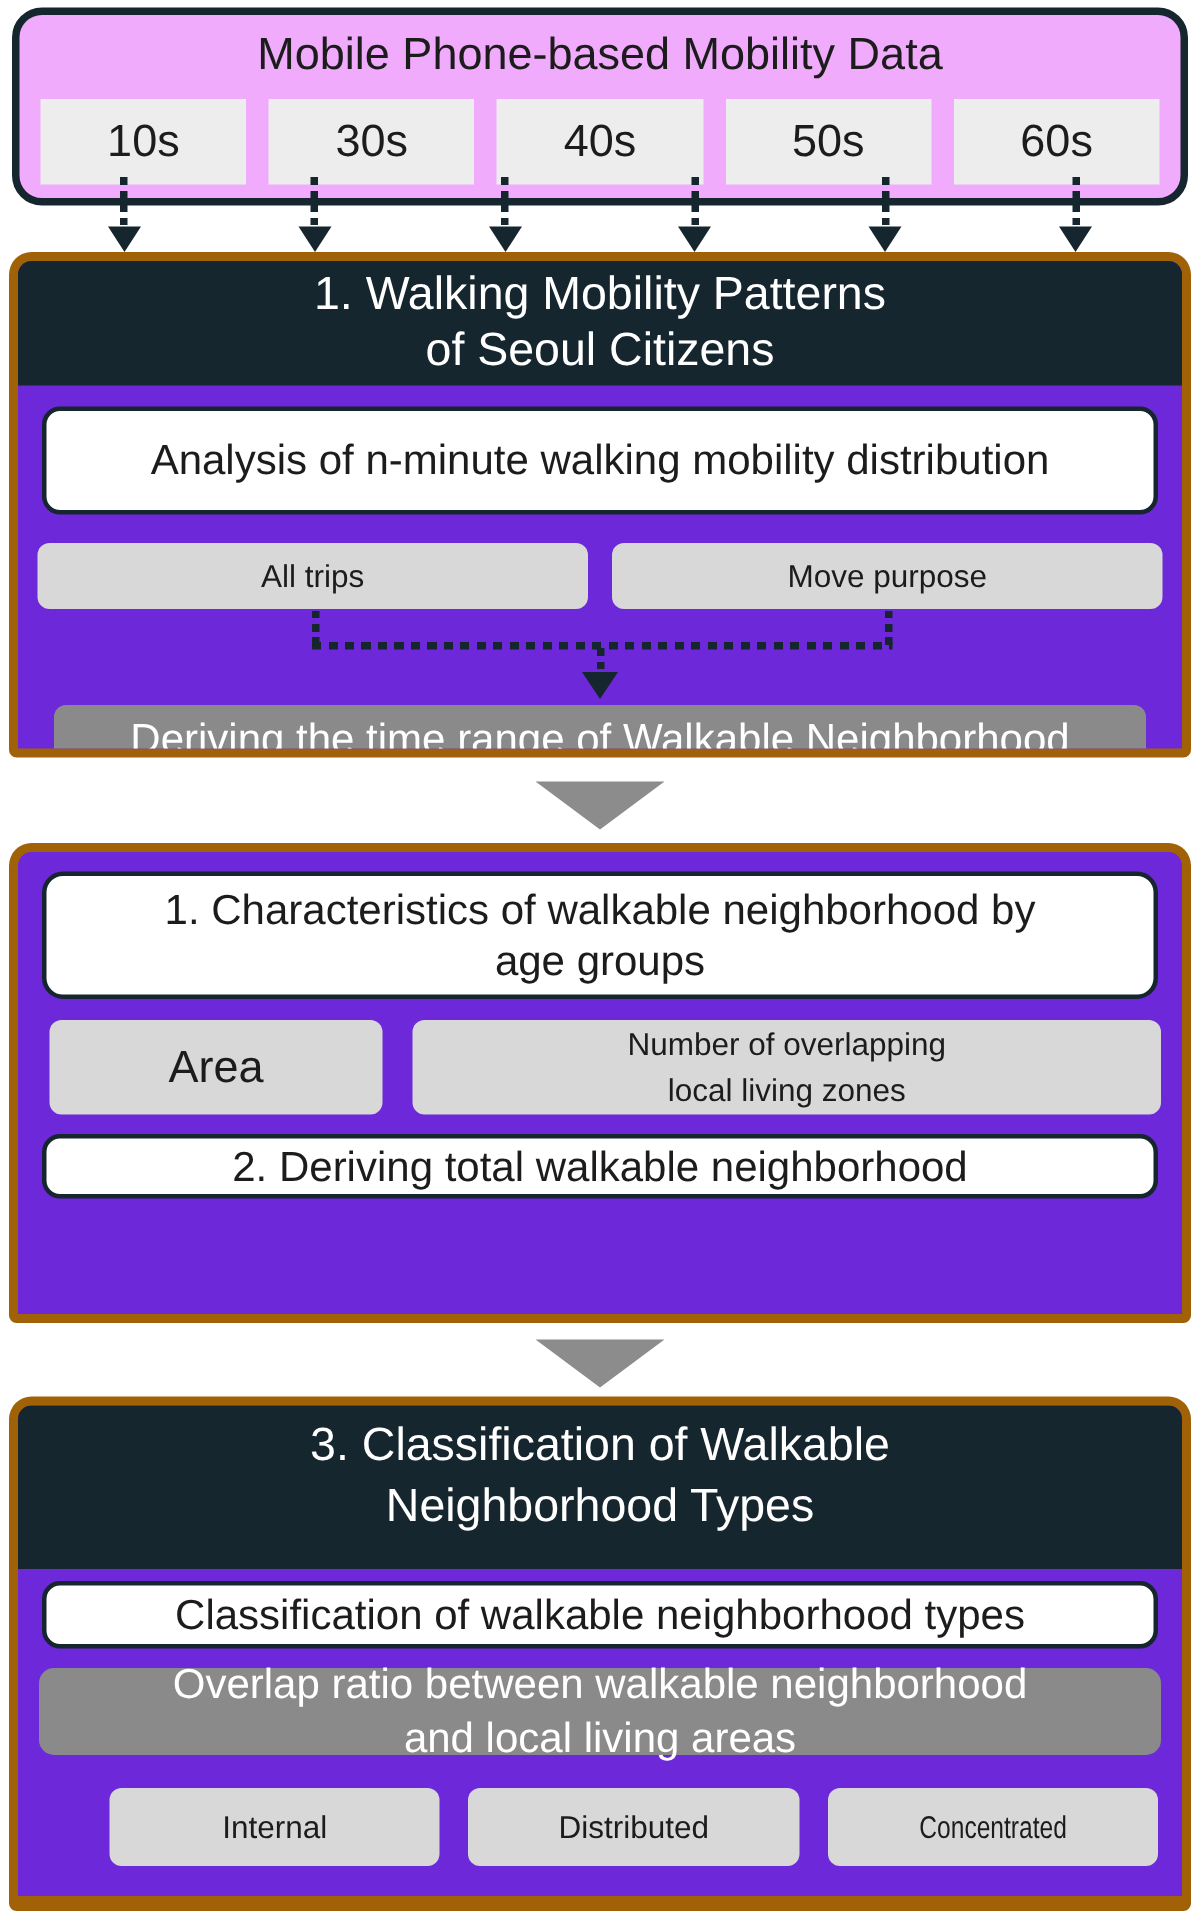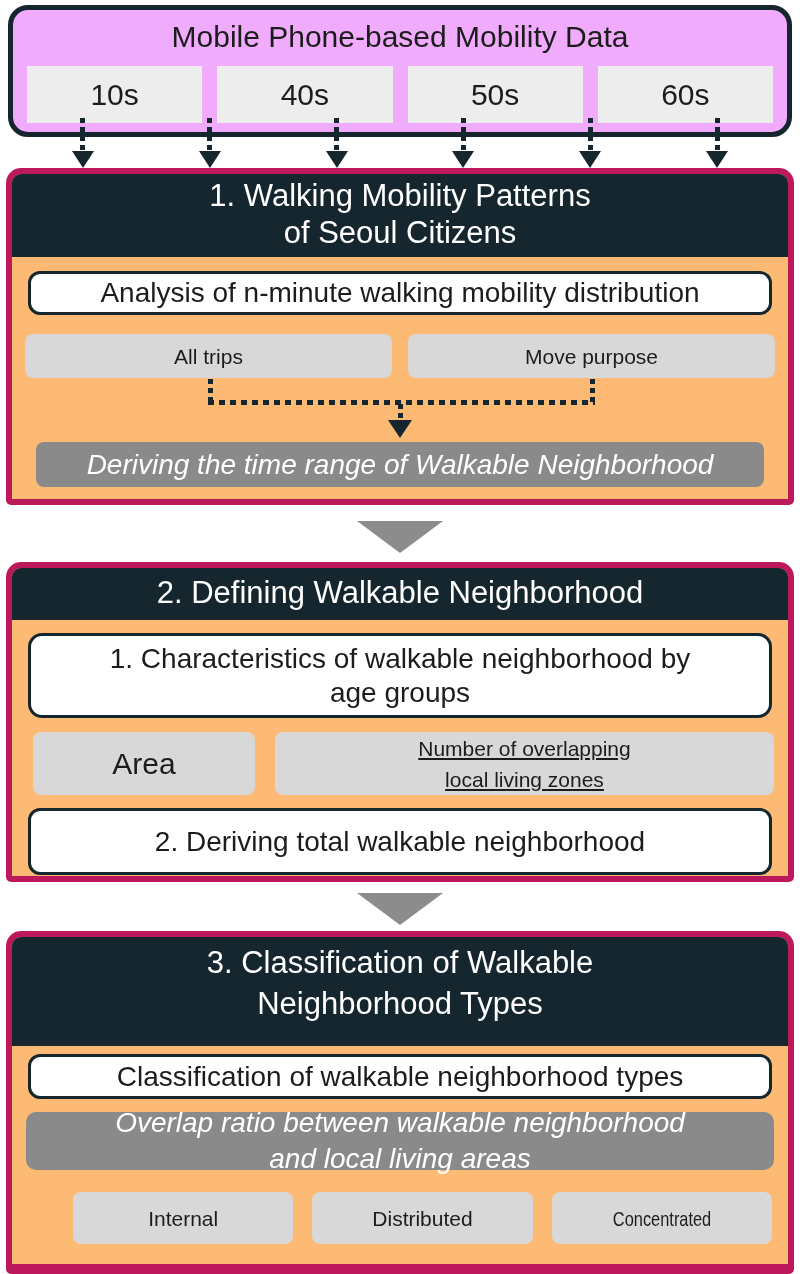--- a/index.html
+++ b/index.html
@@ -19,44 +19,44 @@
     flex:1;background:#ededed;display:flex;align-items:center;justify-content:center;
     font-size:30px;
   }
   .arrows-row{position:absolute;top:113px;left:19px;right:19px;display:flex;gap:15px;}
   .arrow-col{flex:1;display:flex;flex-direction:column;align-items:center;}
   .dotted-v{width:5px;height:34px;background:repeating-linear-gradient(180deg,#16262e 0 5px,transparent 5px 9px);}
   .arrow-head{width:0;height:0;border-left:11px solid transparent;border-right:11px solid transparent;border-top:17px solid #16262e;margin-top:-1px;}
   
   .panel{
     position:absolute;left:6px;right:6px;box-sizing:border-box;
-    background:#fdba74;border:6px solid #be185d;border-radius:15px 15px 5px 5px;
+    background:#6d28d9;border:6px solid #a16207;border-radius:15px 15px 5px 5px;
     overflow:hidden;
   }
   .panel-header{
     background:#16262e;color:#ffffff;text-align:center;
     font-size:31px;line-height:37px;padding:3px 0 6px;
   }
   .white-box{
     box-sizing:border-box;background:#ffffff;border:3px solid #16262e;border-radius:12px;
     display:flex;align-items:center;justify-content:center;text-align:center;
     font-size:28px;line-height:34px;
   }
   .mid-box{
     background:#d8d8d8;border-radius:8px;display:flex;align-items:center;justify-content:center;
     text-align:center;font-size:21px;line-height:31px;
   }
   .dark-box{
     background:#8a8a8a;border-radius:8px;color:#ffffff;
     display:flex;align-items:center;justify-content:center;text-align:center;
-    font-size:28px;line-height:36px;font-style:italic;
+    font-size:28px;line-height:36px;
   }
   
   .s1{top:168px;height:337px;}
-  .s1 .white-box{margin:14px 16px 0;height:44px;}
+  .s1 .white-box{margin:14px 16px 0;height:72px;}
   .input-row{display:flex;gap:16px;margin:19px 13px 0;height:44px;}
   .input-row .mid-box{flex:1;}
   .connector{position:relative;height:64px;}
   .connector .stub{position:absolute;width:5px;background:repeating-linear-gradient(180deg,#16262e 0 5px,transparent 5px 9px);}
   .stub-left{left:196px;top:1px;height:24px;}
   .stub-right{left:578px;top:1px;height:24px;}
   .h-line{position:absolute;left:196px;top:22px;width:387px;height:5px;background:repeating-linear-gradient(90deg,#16262e 0 6px,transparent 6px 11px);}
   .stub-center{left:386px;top:26px;height:16px;}
   .connector .head{position:absolute;left:376px;top:42px;width:0;height:0;border-left:12px solid transparent;border-right:12px solid transparent;border-top:18px solid #16262e;}
   .s1 .dark-box{margin:0 24px;height:45px;}
@@ -64,41 +64,42 @@
   .tri{position:absolute;left:50%;margin-left:-43px;width:0;height:0;
     border-left:43px solid transparent;border-right:43px solid transparent;border-top:32px solid #8c8c8c;}
   .tri1{top:521px;}
   .tri2{top:893px;}
   
   .s2{top:562px;height:320px;}
   .s2 .panel-header{padding:5px 0 7px;line-height:40px;}
   .s2 .wbox-steps1{margin:13px 16px 0;height:85px;border-radius:14px;}
   .metric-row{display:flex;gap:20px;margin:14px 14px 0 21px;height:63px;}
   .area-box{flex:0 0 222px;font-size:30px;}
-  .zones-box{flex:1;text-decoration:underline;}
-  .s2 .wbox-steps2{margin:13px 16px 0;height:67px;}
+  .zones-box{flex:1;}
+  .s2 .wbox-steps2{margin:13px 16px 0;height:43px;}
   
   .s3{top:931px;height:343px;border-bottom-width:10px;}
   .s3 .panel-header{padding:5px 0 22px;line-height:41px;}
   .s3 .white-box{margin:8px 16px 0;height:45px;}
   .s3 .dark-box{margin:13px 14px 0;height:58px;border-radius:10px;}
   .type-row{display:flex;gap:19px;margin:22px 16px 0;height:52px;padding-left:45px;}
   .type-row .mid-box{flex:1;}
   .condensed{display:inline-block;transform:scaleX(0.78);}
 </style>
 </head>
 <body>
 
 <div class="page">
 
   <div class="top-wrap">
     <div class="source-panel">
       <div class="source-title">Mobile Phone-based Mobility Data</div>
       <div class="age-row">
         <div class="age-box">10s</div>
+        <div class="age-box">30s</div>
         <div class="age-box">40s</div>
         <div class="age-box">50s</div>
         <div class="age-box">60s</div>
       </div>
     </div>
     <div class="arrows-row">
       <div class="arrow-col">
           <div class="dotted-v"></div>
           <div class="arrow-head"></div>
         </div>
@@ -138,21 +139,20 @@
       <div class="h-line"></div>
       <div class="stub stub-center"></div>
       <div class="head"></div>
     </div>
     <div class="dark-box">Deriving the time range of Walkable Neighborhood</div>
   </section>
 
   <div class="tri tri1"></div>
 
   <section class="panel s2">
-    <div class="panel-header">2. Defining Walkable Neighborhood</div>
     <div class="white-box wbox-steps1">1. Characteristics of walkable neighborhood by<br>age groups</div>
     <div class="metric-row">
       <div class="mid-box area-box">Area</div>
       <div class="mid-box zones-box">Number of overlapping<br>local living zones</div>
     </div>
     <div class="white-box wbox-steps2">2. Deriving total walkable neighborhood</div>
   </section>
 
   <div class="tri tri2"></div>
 

